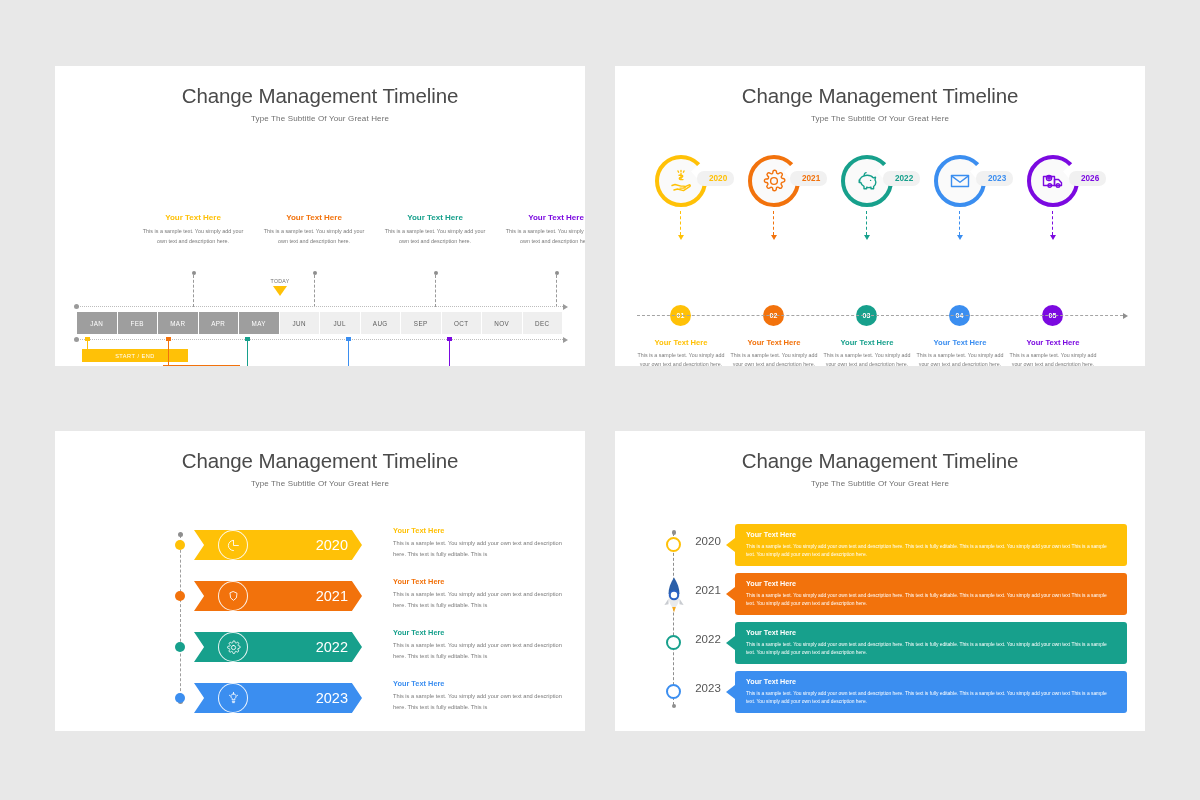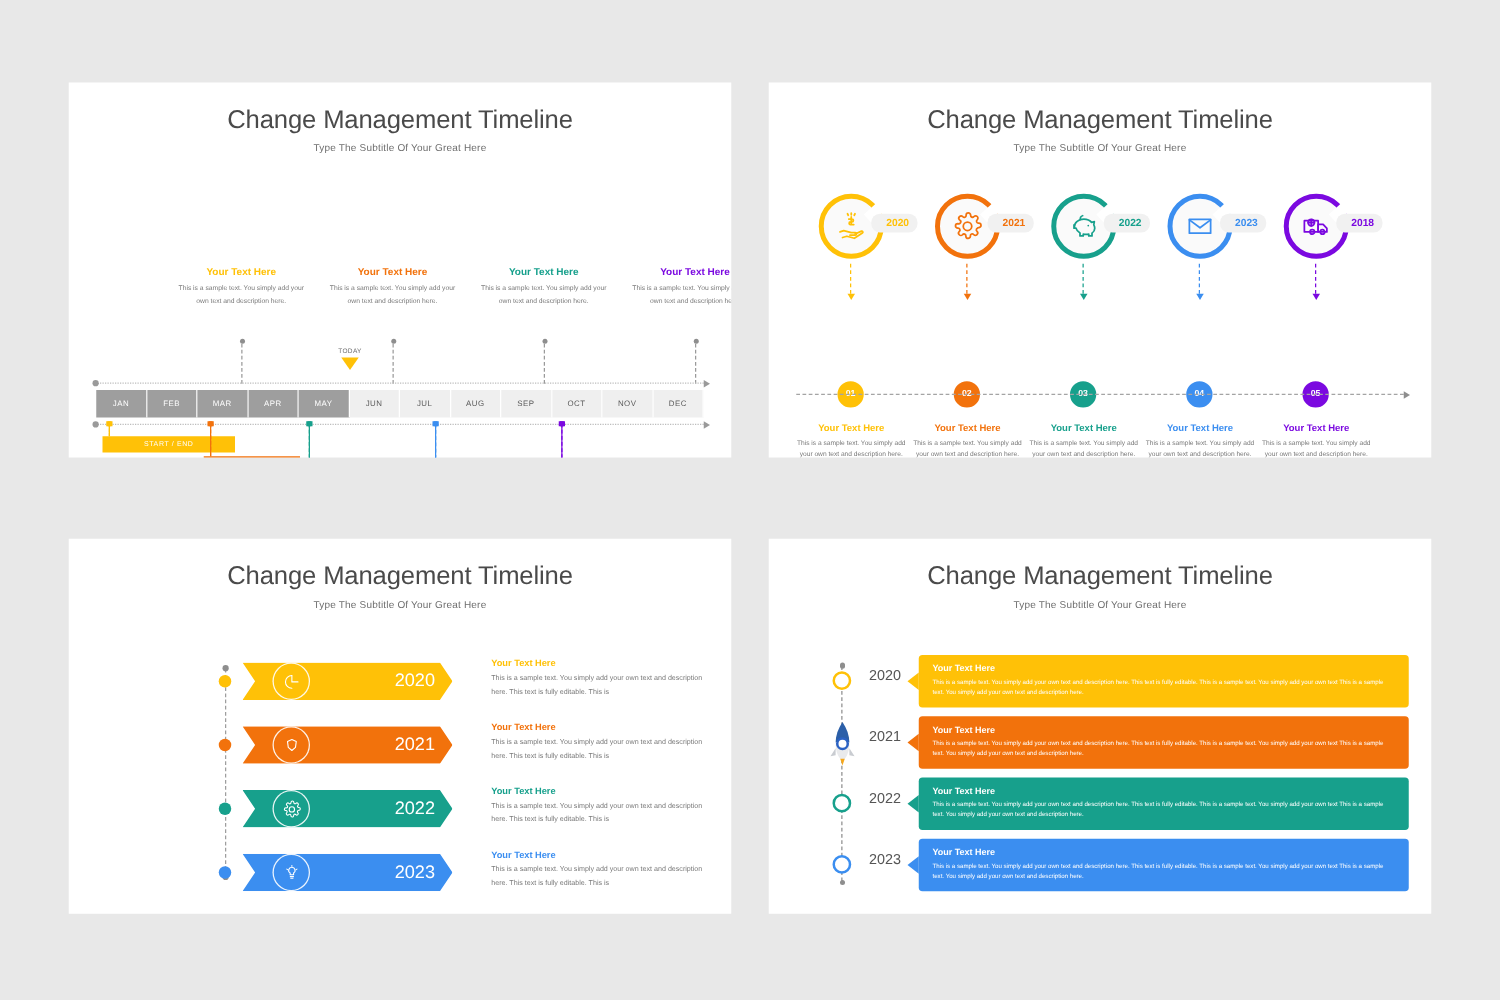--- a/index.html
+++ b/index.html
@@ -487,21 +487,21 @@
             <svg viewBox="0 0 24 24" width="24" height="24" fill="none" stroke="#7B09E0" stroke-width="1.4" stroke-linecap="round" stroke-linejoin="round">
               <path d="M2.5 7.5h11v9h-11z"></path>
               <path d="M13.5 10.5h4l3 3.2v2.8h-7z"></path>
               <path d="M7 16.5a1.8 1.8 0 103.6 0 1.8 1.8 0 10-3.6 0z"></path>
               <path d="M15.2 16.5a1.8 1.8 0 103.6 0 1.8 1.8 0 10-3.6 0z"></path>
               <path d="M8 11.6a2.6 2.6 0 100-5.2 2.6 2.6 0 000 5.2z"></path>
               <path d="M5.8 9h4.4M8 6.6v5"></path>
             </svg>
             <div class="gapmask"></div>
           </div>
-          <div class="s2-year" style="color: rgb(123, 9, 224);">2018</div>
+          <div class="s2-year" style="color: rgb(123, 9, 224);">2026</div>
           <div class="s2-arrow" style="border-left-color: rgb(123, 9, 224); color: rgb(123, 9, 224);"></div>
         </div>
         <div class="s2-num" style="left: 427px; background: rgb(123, 9, 224);">05</div>
         <div class="s2-col" style="left: 390px;">
           <div class="hd" style="color: rgb(123, 9, 224);">Your Text Here</div>
           <div class="bd">This is a sample text. You simply add your own text and description here.</div>
         </div>
         <div class="s2-line"></div>
       </div>
   </div>

